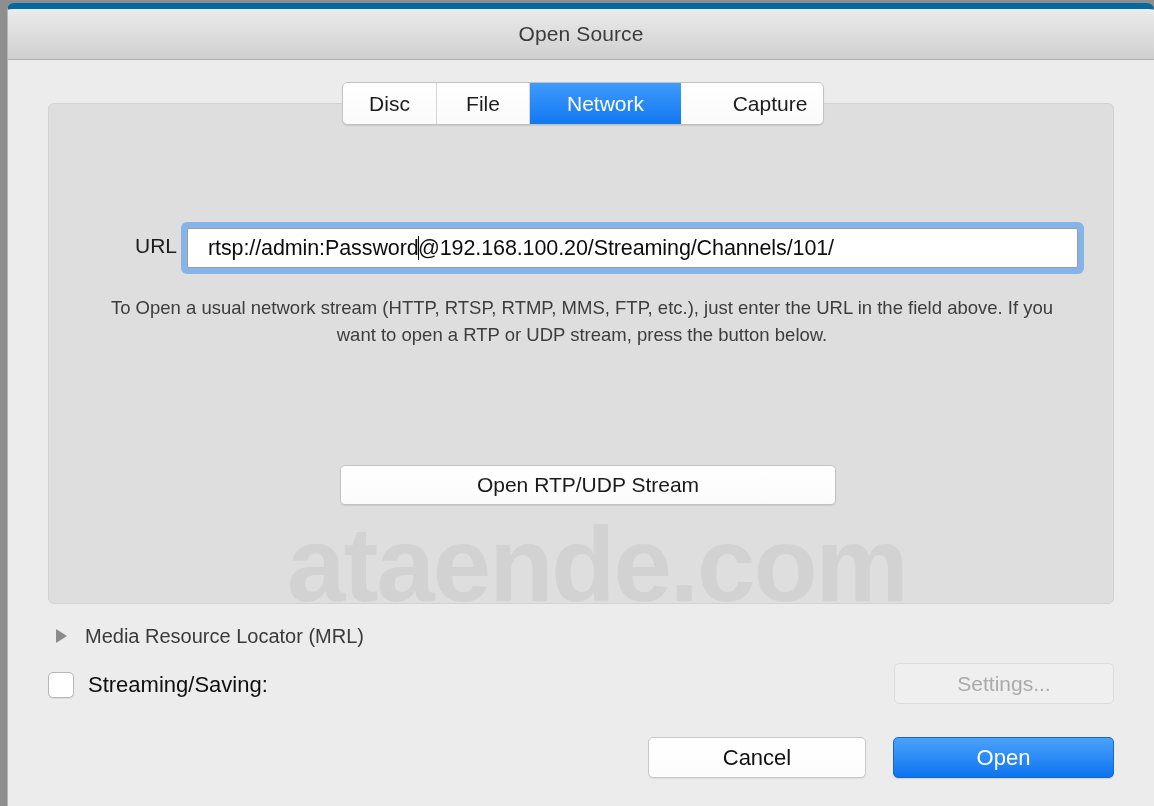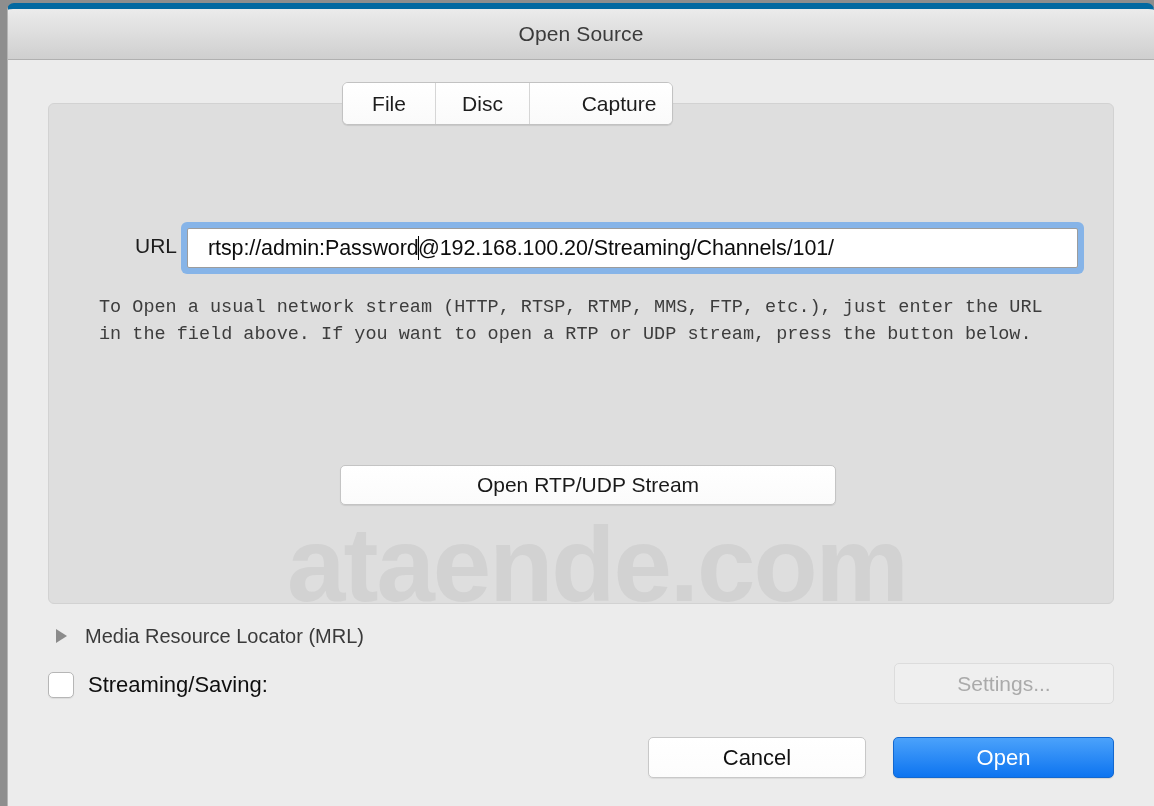--- a/index.html
+++ b/index.html
@@ -170,25 +170,24 @@
     vertical-align: -5px;
     margin: 0 -0.8px;
   }
 
   
   .helptext {
     position: absolute;
     left: 50px;
     top: 190px;
     width: 966px;
-    text-align: left;
+    text-align: center;
     font-size: 18.5px;
     line-height: 27px;
     color: #3d3d3d;
-    font-family: Liberation Mono, monospace;
   }
 
   
   .rtp-button {
     position: absolute;
     left: 291px;
     top: 361px;
     width: 496px;
     height: 40px;
     background: linear-gradient(to bottom, #ffffff 0%, #fbfbfb 100%);
@@ -330,22 +329,23 @@
 
   <div class="titlebar">
     <div class="titlebar-title">Open Source</div>
   </div>
 
   <div class="body-area">
 
     <div class="panel">
 
       <div class="tabs">
+        <div class="tab tab-disc">Disc</div>
         <div class="tab tab-file">File</div>
-        <div class="tab tab-disc">Disc</div>
+        <div class="tab tab-network selected">Network</div>
         <div class="tab tab-capture">Capture</div>
       </div>
 
       <div class="url-row">
         <div class="url-label">URL</div>
         <div class="url-focusring">
           <div class="url-input" title="rtsp://admin:Password@192.168.100.20/Streaming/Channels/101/">
             <span class="url-text"><span>rtsp://admin:Password</span><span class="caret"></span><span>@192.168.100.20/Streaming/Channels/101/</span></span>
           </div>
         </div>

